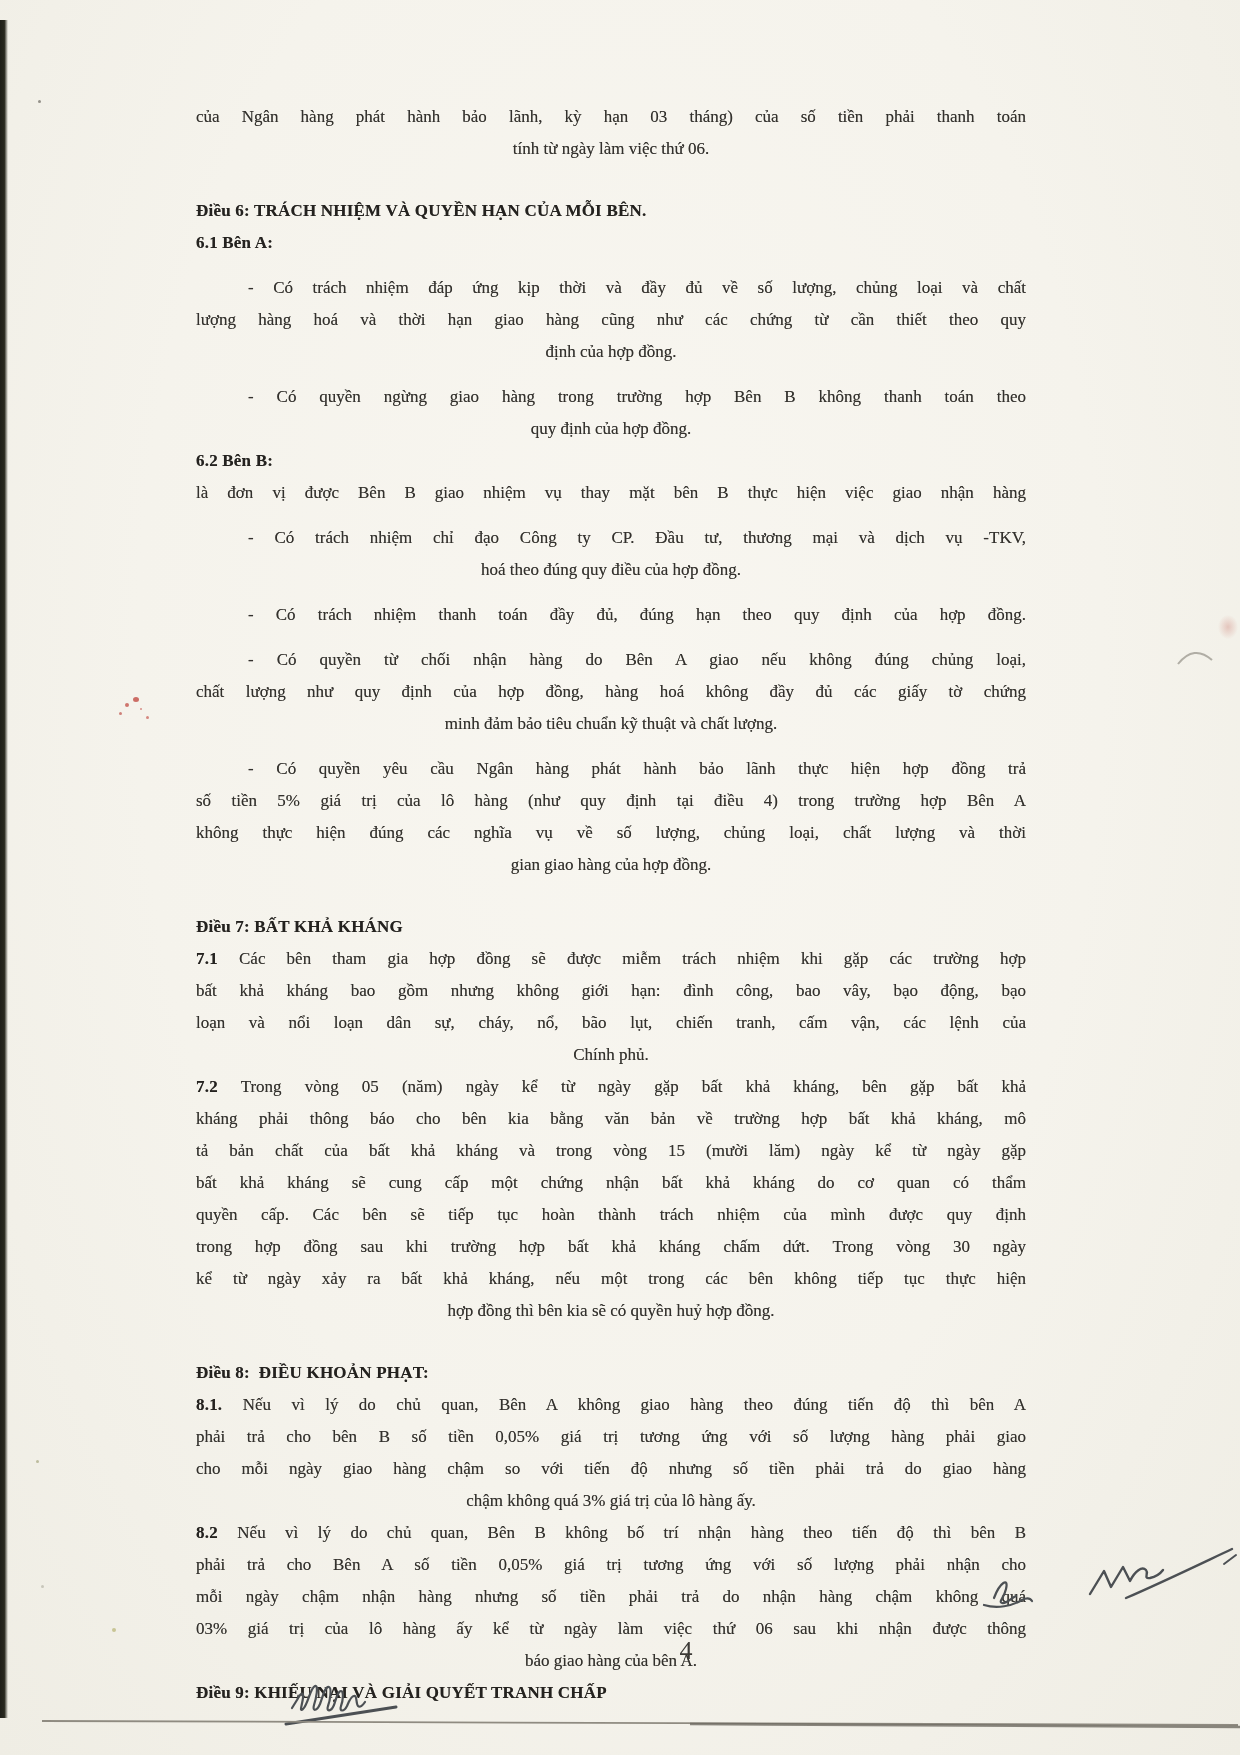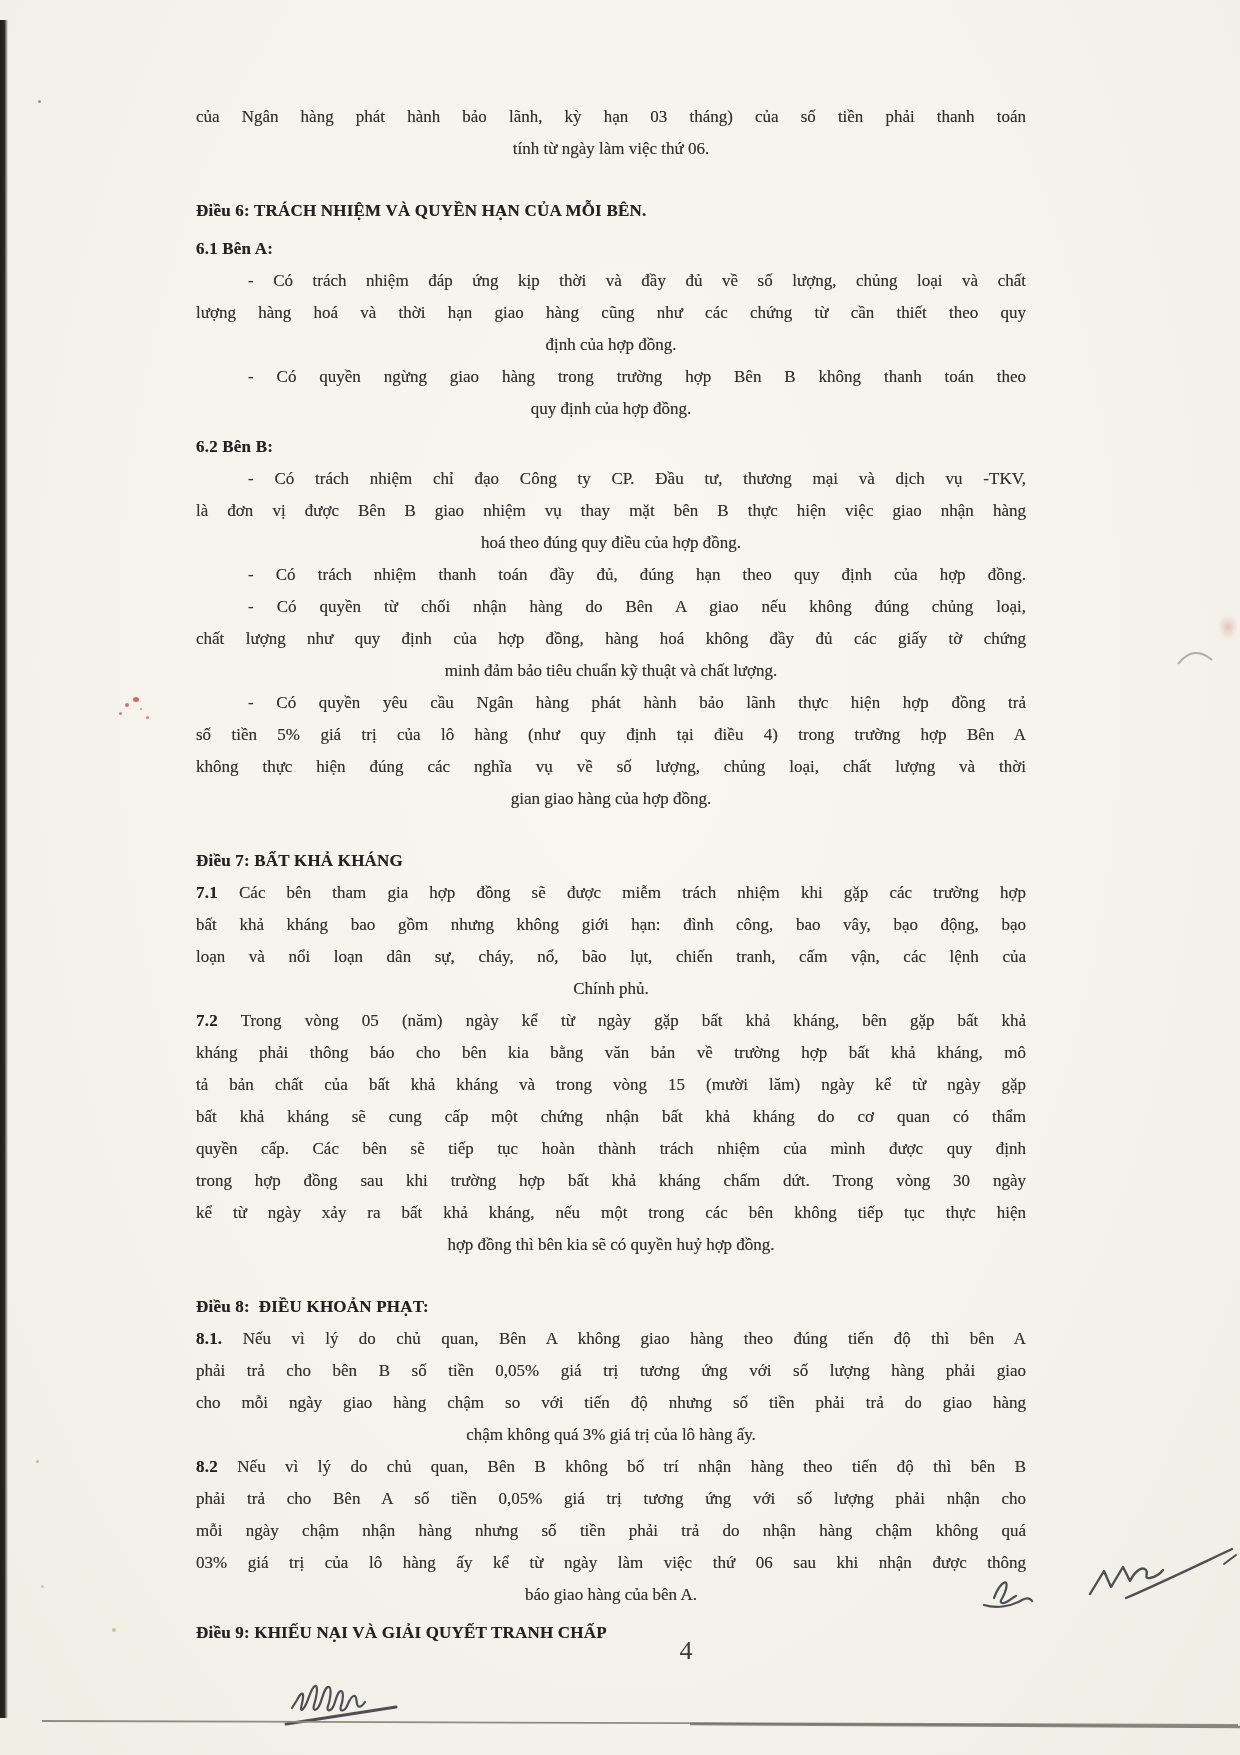--- a/index.html
+++ b/index.html
@@ -14,22 +14,22 @@
     background: linear-gradient(to right, #1f1f19 0%, #29291f 55%, rgba(41,41,31,0) 100%);
   }
   .textblock { position:absolute; left:196px; top:101px; width:830px; }
   .line {
     height:32px; line-height:32px; font-size:17px;
     text-shadow: 0 0 0.6px rgba(51,49,45,.55);
     overflow:visible;
   }
   .j { text-align:justify; text-align-last:justify; }
   .l { text-align:center; }
-  .ind { padding-left:52px; }
-  .h  { white-space:pre-wrap;margin-top:6px; }
+  .ind { padding-left:52px;margin-top:13px; }
+  .h  { white-space:pre-wrap; }
   .line b { font-weight:bold; color: var(--ink-strong, #24221f); letter-spacing:.2px;font-family:Liberation Serif, serif; }
   .gap { margin-top:30px; }
   .pagenum { position:absolute; left:664px; top:1636px; width:44px; text-align:center;
              font-size:26px; color:#3c3a36; }
   .dot { position:absolute; border-radius:50%; }
   .smudge { position:absolute; left:1214px; top:610px; width:28px; height:34px;
             background: radial-gradient(closest-side, rgba(204,126,116,.38), rgba(204,126,116,0) 72%); }
   svg { position:absolute; overflow:visible; }
   .ink-stroke { fill:none; stroke:#4c5054; stroke-linecap:round; stroke-linejoin:round; }
 </style>
@@ -44,22 +44,22 @@
     <div class="line j"><span>của Ngân hàng phát hành bảo lãnh, kỳ hạn 03 tháng) của số tiền phải thanh toán</span></div>
     <div class="line l"><span>tính từ ngày làm việc thứ 06.</span></div>
     <div class="line h gap"><b>Điều 6: TRÁCH NHIỆM VÀ QUYỀN HẠN CỦA MỖI BÊN.</b></div>
     <div class="line h"><b>6.1 Bên A:</b></div>
     <div class="line j ind"><span>- Có trách nhiệm đáp ứng kịp thời và đầy đủ về số lượng, chủng loại và chất</span></div>
     <div class="line j"><span>lượng hàng hoá và thời hạn giao hàng cũng như các chứng từ cần thiết theo quy</span></div>
     <div class="line l"><span>định của hợp đồng.</span></div>
     <div class="line j ind"><span>- Có quyền ngừng giao hàng trong trường hợp Bên B không thanh toán theo</span></div>
     <div class="line l"><span>quy định của hợp đồng.</span></div>
     <div class="line h"><b>6.2 Bên B:</b></div>
+    <div class="line j"><span>là đơn vị được Bên B giao nhiệm vụ thay mặt bên B thực hiện việc giao nhận hàng</span></div>
     <div class="line j ind"><span>- Có trách nhiệm chỉ đạo Công ty CP. Đầu tư, thương mại và dịch vụ -TKV,</span></div>
-    <div class="line j"><span>là đơn vị được Bên B giao nhiệm vụ thay mặt bên B thực hiện việc giao nhận hàng</span></div>
     <div class="line l"><span>hoá theo đúng quy điều của hợp đồng.</span></div>
     <div class="line j ind"><span>- Có trách nhiệm thanh toán đầy đủ, đúng hạn theo quy định của hợp đồng.</span></div>
     <div class="line j ind"><span>- Có quyền từ chối nhận hàng do Bên A giao nếu không đúng chủng loại,</span></div>
     <div class="line j"><span>chất lượng như quy định của hợp đồng, hàng hoá không đầy đủ các giấy tờ chứng</span></div>
     <div class="line l"><span>minh đảm bảo tiêu chuẩn kỹ thuật và chất lượng.</span></div>
     <div class="line j ind"><span>- Có quyền yêu cầu Ngân hàng phát hành bảo lãnh thực hiện hợp đồng trả</span></div>
     <div class="line j"><span>số tiền 5% giá trị của lô hàng (như quy định tại điều 4) trong trường hợp Bên A</span></div>
     <div class="line j"><span>không thực hiện đúng các nghĩa vụ về số lượng, chủng loại, chất lượng và thời</span></div>
     <div class="line l"><span>gian giao hàng của hợp đồng.</span></div>
     <div class="line h gap"><b>Điều 7: BẤT KHẢ KHÁNG</b></div>

